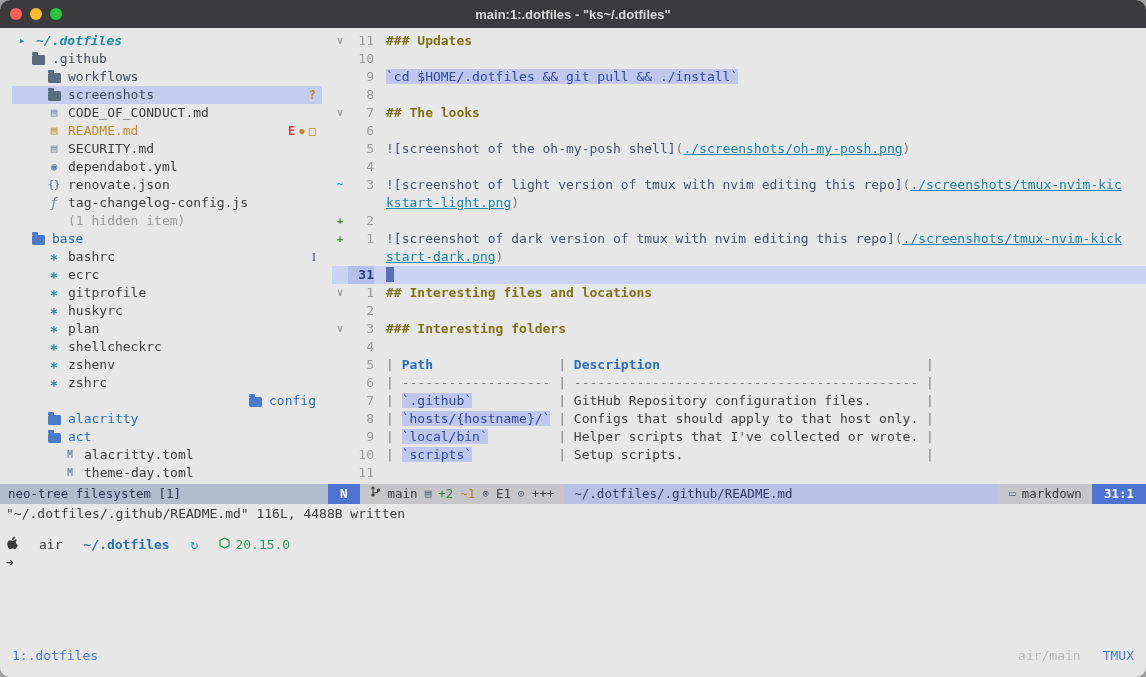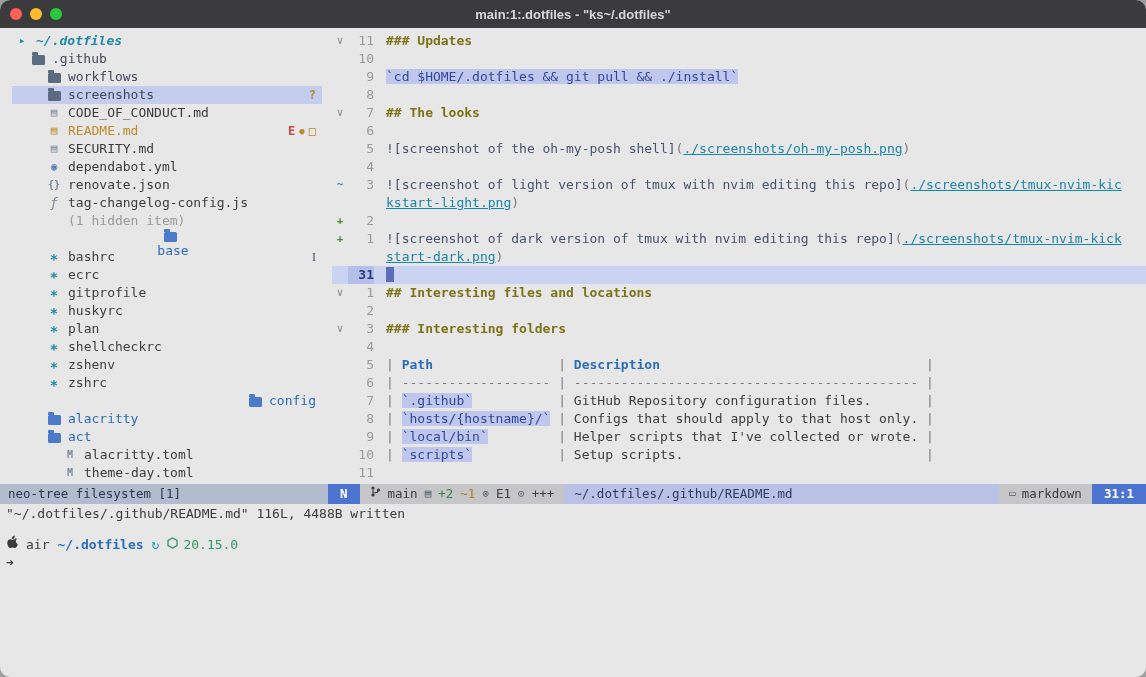--- a/index.html
+++ b/index.html
@@ -64,21 +64,21 @@
   .ll-mode{background:#4e74d2;color:#fff;font-weight:bold;padding:0 12px}
   .ll-git{background:#c6c6c8;color:#3c3c3c;padding:0 10px;display:flex;align-items:center;gap:7px;white-space:nowrap}
   .ll-ic{color:#55606e;font-size:11px}
   .ll-add{color:#3a7d44}.ll-mod{color:#b07d2a}.ll-err{color:#404040}
   .ll-path{flex:1;background:#b9c2e6;color:#2e3a66;padding:0 10px;white-space:nowrap;overflow:hidden}
   .ll-ft{background:#c6c6c8;color:#3c3c3c;padding:0 10px;display:flex;align-items:center;gap:6px}
   .ll-pos{background:#4e74d2;color:#fff;font-weight:bold;padding:0 12px}
   
   .cmdline{height:20px;flex:none;color:#3c3c3c;font-size:13px;line-height:20px;padding-left:6px;white-space:pre}
   .shell{margin-top:12px;padding-left:6px;font-size:13px;line-height:18px}
-  .sh-line{display:flex;align-items:flex-end;gap:8px;height:18px}
+  .sh-line{display:flex;align-items:flex-start;gap:21px;height:18px}
   .sh-host{color:#3c3c3c}
   .sh-path{color:#2a6db8;font-weight:bold}
   .sh-sync{color:#1a9ab0}
   .sh-node{color:#2f9a62;display:flex;align-items:center;gap:5px}
   .sh-arrow{color:#3c3c3c;font-weight:bold}
   .spacer{flex:1}
   
   .tmuxbar{flex:none;display:flex;justify-content:space-between;padding:0 12px 14px;font-size:13px}
   .tx-left{color:#4579d4}
   .tx-right{display:flex;gap:22px}
@@ -152,21 +152,21 @@
           <span class="nt-label file">renovate.json</span>
         </div>
         <div class="nt-row" style="padding-left: 34px;">
           <span class="nt-icon gray gi-js">ƒ</span>
           <span class="nt-label file">tag-changelog-config.js</span>
         </div>
         <div class="nt-row" style="padding-left: 34px;">
           <span class="nt-icon gray gi-none"></span>
           <span class="nt-label hidden">(1 hidden item)</span>
         </div>
-        <div class="nt-row" style="padding-left: 18px; flex-direction: column;">
+        <div class="nt-row" style="padding-left: 18px;">
           <span class="nt-icon blue">
             <span class="ficon blue"></span>
           </span>
           <span class="nt-label dirblue">base</span>
         </div>
         <div class="nt-row" style="padding-left: 34px;">
           <span class="nt-icon teal gi-star">*</span>
           <span class="nt-label dotfile">bashrc</span>
           <span class="nt-badges">
             <span class="badge cursor">I</span>
@@ -302,14 +302,21 @@
         <span>20.15.0</span>
       </span>
     </div>
     <div class="sh-line">
       <span class="sh-arrow">➜</span>
     </div>
   </div>
 
   <div class="spacer"></div>
 
+  <div class="tmuxbar">
+    <span class="tx-left">1:.dotfiles</span>
+    <span class="tx-right">
+      <span class="tx-session">air/main</span>
+      <span class="tx-label">TMUX</span>
+    </span>
+  </div>
 
 </div>
 
 </body></html>

